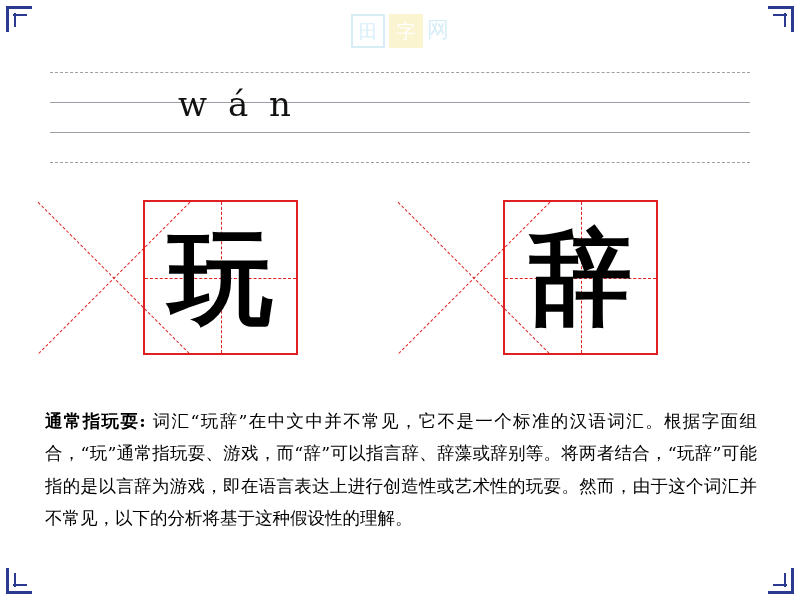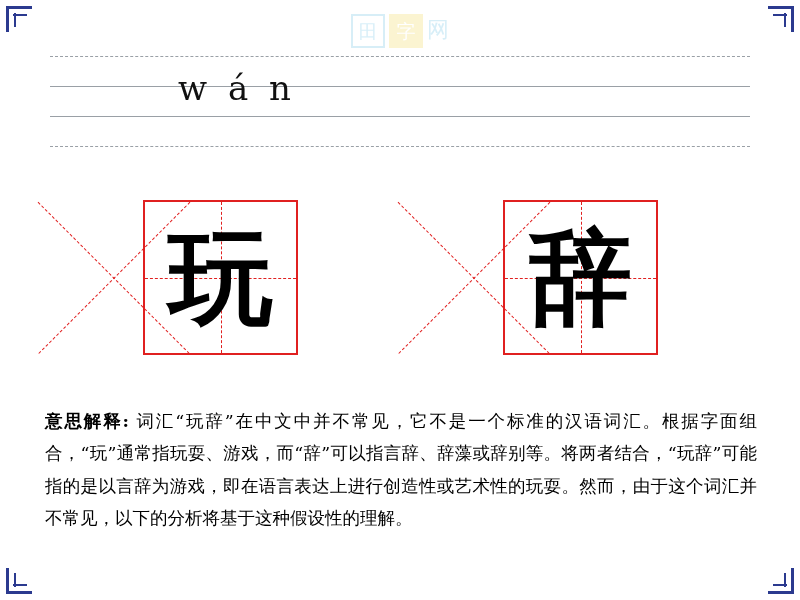--- a/index.html
+++ b/index.html
@@ -65,21 +65,21 @@
     color: #7ec9e8;
     font-size: 22px;
     line-height: 32px;
     font-family: "DejaVu Sans", sans-serif;
   }
 
   
   .pinyin-area {
     position: absolute;
     left: 50px;
-    top: 56px;
+    top: 72px;
     width: 700px;
     height: 92px;
     text-decoration: underline;
   }
   .staff-line {
     position: absolute;
     left: 0;
     width: 700px;
     height: 0;
     border-top: 1px dashed #9aa0a6;
@@ -233,14 +233,14 @@
   <div class="char-cell c2">
     <div class="grid-line vline"></div>
     <div class="grid-line hline"></div>
     <div class="grid-line dline d1"></div>
     <div class="grid-line dline d2"></div>
     <div class="char-glyph">辞</div>
   </div>
 </div>
 
 <div class="explain">
-  <span class="label">意思解释:</span><span> 词汇“玩辞”在中文中并不常见，它不是一个标准的汉语词汇。根据字面组合，“玩”通常指玩耍、游戏，而“辞”可以指言辞、辞藻或辞别等。将两者结合，“玩辞”可能指的是以言辞为游戏，即在语言表达上进行创造性或艺术性的玩耍。然而，由于这个词汇并不常见，以下的分析将基于这种假设性的理解。</span>
+  <span class="label">通常指玩耍:</span><span> 词汇“玩辞”在中文中并不常见，它不是一个标准的汉语词汇。根据字面组合，“玩”通常指玩耍、游戏，而“辞”可以指言辞、辞藻或辞别等。将两者结合，“玩辞”可能指的是以言辞为游戏，即在语言表达上进行创造性或艺术性的玩耍。然而，由于这个词汇并不常见，以下的分析将基于这种假设性的理解。</span>
 </div>
 
 </body></html>

